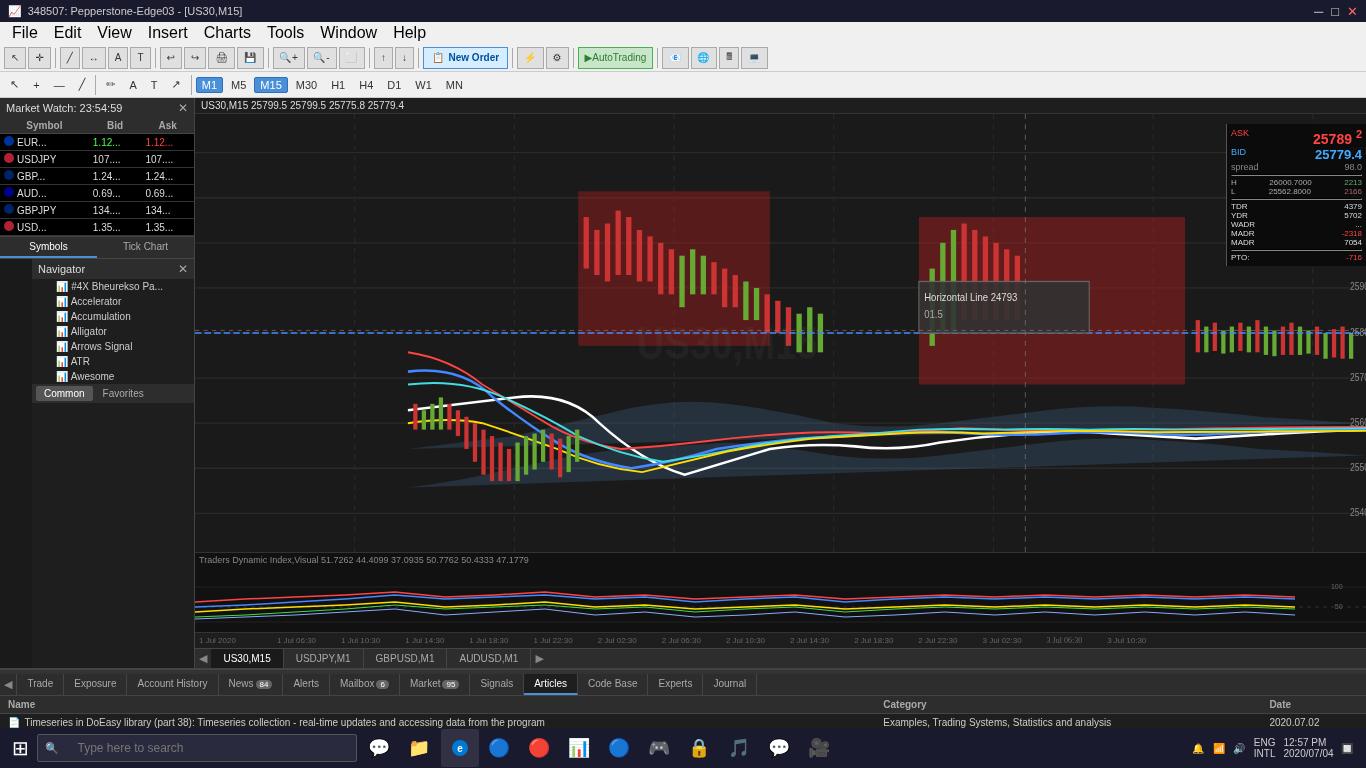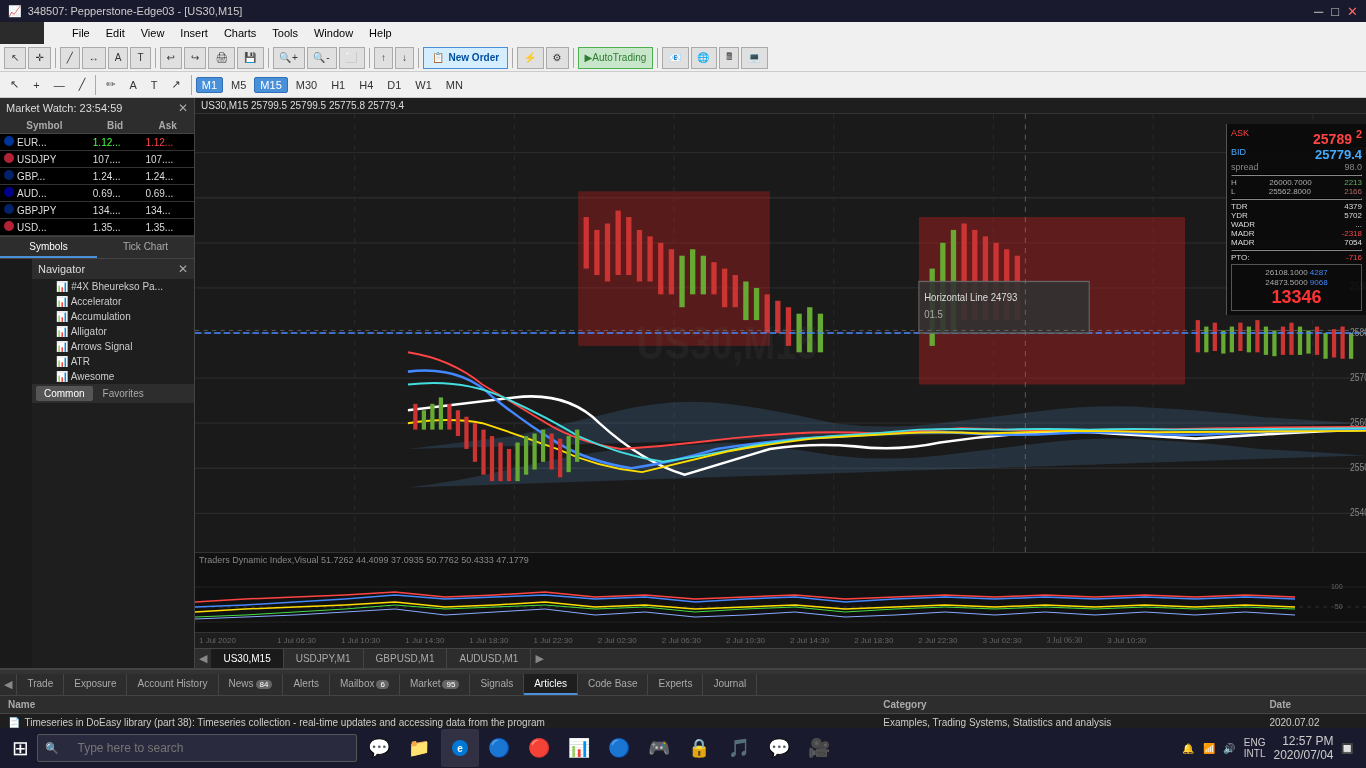--- a/index.html
+++ b/index.html
@@ -5,21 +5,21 @@
     * { margin: 0; padding: 0; box-sizing: border-box; }
     body { font-family: 'Segoe UI', Tahoma, Geneva, Verdana, sans-serif; font-size: 11px; background: #2b2b2b; color: #ccc; overflow: hidden; width: 1366px; height: 768px; }
     
     
     #title-bar { background: #1a1a2e; color: #ccc; height: 22px; display: flex; align-items: center; justify-content: space-between; padding: 0 8px; font-size: 11px; }
     #title-bar .title { display: flex; align-items: center; gap: 6px; }
     #title-bar .controls { display: flex; gap: 8px; }
     #title-bar .ctrl-btn { cursor: pointer; color: #ccc; font-size: 13px; }
     
     
-    #menu-bar { background: #f0f0f0; color: #000; height: 22px; display: flex; align-items: center; padding: 0 20px; font-size: 11px; margin-left: 44px; }
+    #menu-bar { background: #f0f0f0; color: #000; height: 22px; display: flex; align-items: center; padding: 0 4px; font-size: 16px; }
     #menu-bar span { padding: 2px 8px; cursor: pointer; }
     
     
     #toolbar1 { background: #f0f0f0; height: 28px; display: flex; align-items: center; padding: 0 4px; gap: 2px; border-bottom: 1px solid #ccc; }
     .tb-btn { background: #e0e0e0; border: 1px solid #aaa; padding: 2px 6px; cursor: pointer; font-size: 10px; color: #333; height: 22px; display: flex; align-items: center; }
     .tb-sep { width: 1px; height: 20px; background: #aaa; margin: 0 2px; }
     #new-order-btn { background: #d4edff; border: 1px solid #4a90d9; color: #0050a0; font-weight: bold; padding: 2px 8px; }
     
     
     #toolbar2 { background: #f0f0f0; height: 26px; display: flex; align-items: center; padding: 0 4px; gap: 2px; border-bottom: 1px solid #ccc; }
@@ -84,21 +84,21 @@
     #articles-table td { padding: 3px 8px; color: #ccc; border-bottom: 1px solid #2a2a2a; }
     .art-icon { color: #4a90d9; margin-right: 4px; }
     
     
     #taskbar { background: #1a1a2e; height: 40px; display: flex; align-items: center; padding: 0 4px; position: fixed; bottom: 0; width: 1366px; }
     #start-btn { background: transparent; border: none; color: #fff; font-size: 20px; cursor: pointer; padding: 0 8px; }
     #search-bar { background: #2a2a3e; border: 1px solid #444; color: #ccc; padding: 4px 12px; width: 320px; font-size: 12px; height: 16px; border-radius: 2px; }
     #taskbar-icons { display: flex; gap: 2px; margin-left: 4px; }
     .taskbar-icon { width: 38px; height: 38px; display: flex; align-items: center; justify-content: center; cursor: pointer; border-radius: 2px; font-size: 18px; }
     #system-tray { margin-left: auto; display: flex; align-items: center; gap: 8px; padding: 0 8px; color: #ccc; font-size: 10px; }
-    #clock { text-align: right; font-size: 12px; }
+    #clock { font-size: 10px; }
     
     
     #chart-svg { width: 100%; height: 100%; }
     
     
     #ask-bid-panel { position: absolute; top: 10px; right: 0; background: rgba(10,10,10,0.9); border-left: 1px solid #555; padding: 4px; font-size: 9px; width: 140px; }
     .ask-row { color: #ff4444; display: flex; justify-content: space-between; }
     .bid-row { color: #44aaff; display: flex; justify-content: space-between; }
     .spread-row { color: #888; display: flex; justify-content: space-between; }
     .hl-row { color: #aaa; font-size: 8px; display: flex; justify-content: space-between; }
@@ -486,25 +486,20 @@
           </div>
           <div class="indicator-row">
             <span>MADR</span>
             <span>7054</span>
           </div>
           <hr style="border-color:#333; margin:2px 0;">
           <div class="indicator-row">
             <span>PTO:</span>
             <span style="color:#ff4444;">-716</span>
           </div>
-          <div style="margin-top:2px; border:1px solid #555; padding:2px; text-align:center;">
-            <span style="font-size:8px; color:#aaa;">26108.1000 <span style="color:#4488ff;">4287</span></span><br>
-            <span style="font-size:8px; color:#aaa;">24873.5000 <span style="color:#4488ff;">9068</span></span><br>
-            <span style="font-size:18px; color:#ff3333; font-weight:bold;">13346</span>
-          </div>
         </div>
       </div>
     </div>
 
     <div id="oscillator">
       <div id="osc-label">Traders Dynamic Index,Visual 51.7262 44.4099 37.0935 50.7762 50.4333 47.1779</div>
       <svg width="100%" height="64" style="margin-top:14px;">
 
         <rect width="100%" height="64" fill="#111"></rect>
 

